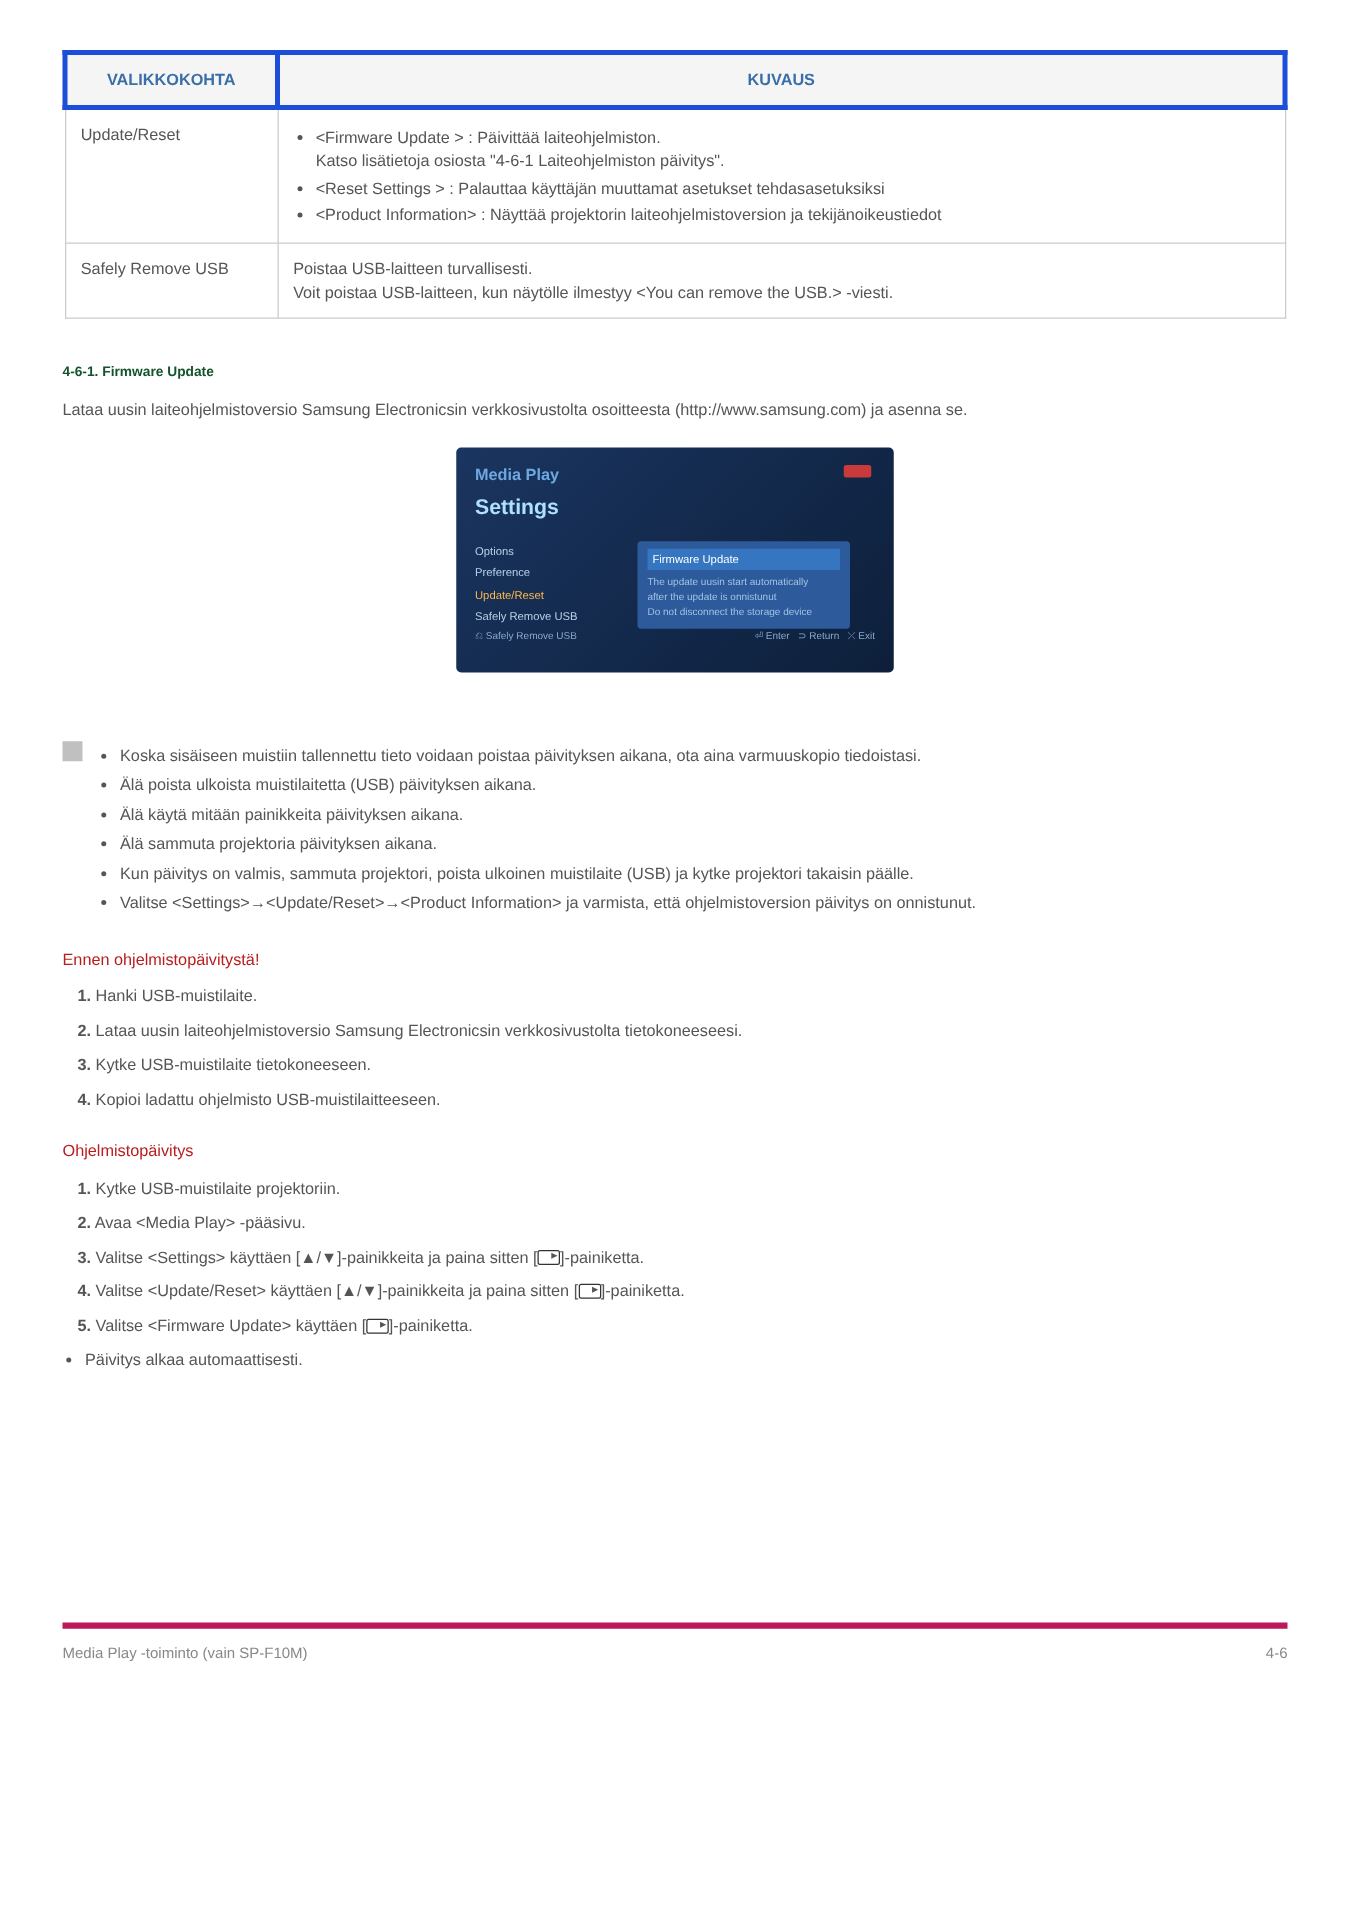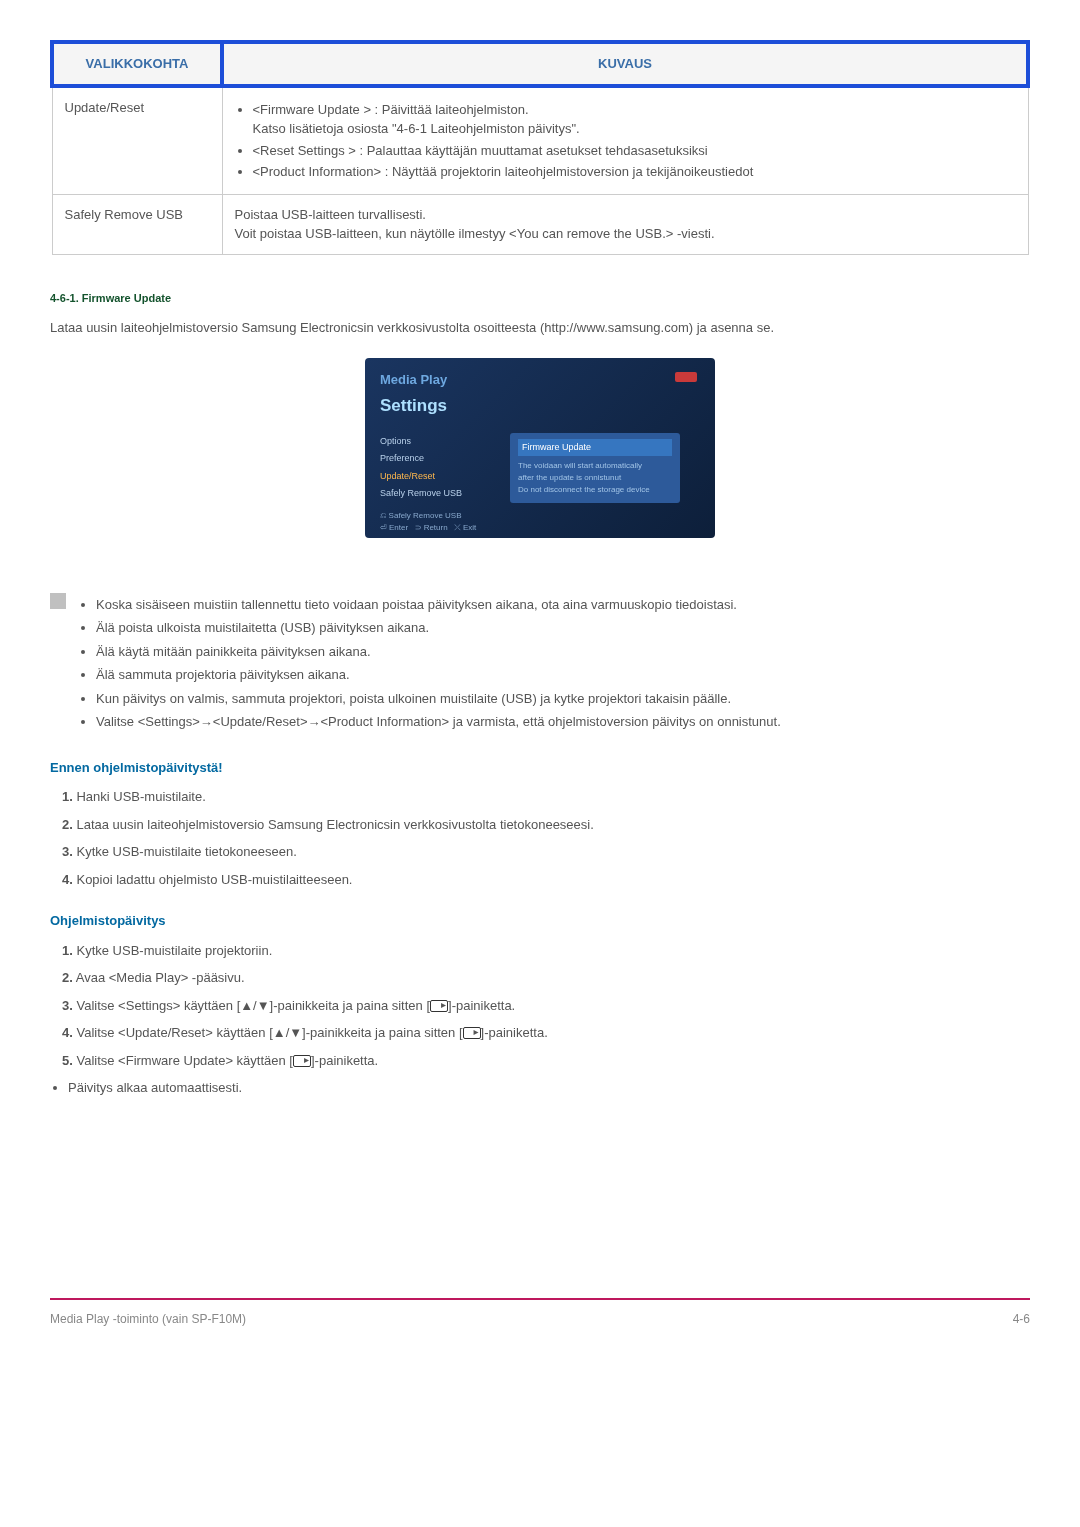--- a/index.html
+++ b/index.html
@@ -104,28 +104,27 @@
     }
     .screenshot .menu-right .hl {
       background: #3676c0;
       padding: 2px 4px;
       font-size: 9px;
       color: #fff;
       margin-bottom: 4px;
     }
     .screenshot .bottom {
       position: absolute;
-      bottom: 4px;
+      bottom: 23px;
       left: 15px;
       right: 15px;
       display: flex;
       justify-content: space-between;
       font-size: 8px;
       color: #88a8cc;
-      flex-direction: column;
     }
     .note-block {
       display: flex;
       gap: 12px;
       margin-bottom: 20px;
     }
     .note-icon {
       width: 16px;
       height: 16px;
       background: #c0c0c0;
@@ -133,22 +132,22 @@
       margin-top: 2px;
     }
     .note-block ul {
       list-style: disc;
       padding-left: 18px;
       color: #555;
     }
     .note-block li { margin: 4px 0; }
     h3.sub-title {
       font-size: 13px;
-      font-weight: bold;
-      color: #0369a1;
+      font-weight: normal;
+      color: #b91c1c;
       margin: 22px 0 10px;
     }
     .steps p {
       color: #555;
       margin: 8px 12px;
     }
     .steps .bold { font-weight: bold; }
     .enter-icon {
       display: inline-block;
       width: 18px;
@@ -161,21 +160,21 @@
     .enter-icon::after {
       content: "▸";
       position: absolute;
       right: 1px;
       top: -4px;
       font-size: 10px;
     }
     .footer {
       margin-top: 200px;
       padding-top: 10px;
-      border-top: 2px solid #be185d;
+      border-top: 5px solid #be185d;
       display: flex;
       justify-content: space-between;
       color: #888;
       font-size: 12px;
     }
   </style>
 </head>
 <body>
 
 <table class="info-table">
@@ -218,21 +217,21 @@
   <div class="set-title">Settings</div>
   <div class="menu">
     <div class="menu-left">
       <div>Options</div>
       <div>Preference</div>
       <div class="sel">Update/Reset</div>
       <div>Safely Remove USB</div>
     </div>
     <div class="menu-right">
       <div class="hl">Firmware Update</div>
-      <div>The voidaan will start automatically</div>
+      <div>The update uusin start automatically</div>
       <div>after the update is onnistunut</div>
       <div>Do not disconnect the storage device</div>
     </div>
   </div>
   <div class="bottom">
     <span>⎌ Safely Remove USB</span>
     <span>
       <span>⏎ Enter</span>&nbsp;&nbsp;
       <span>⊃ Return</span>&nbsp;&nbsp;
       <span>⤫ Exit</span>

